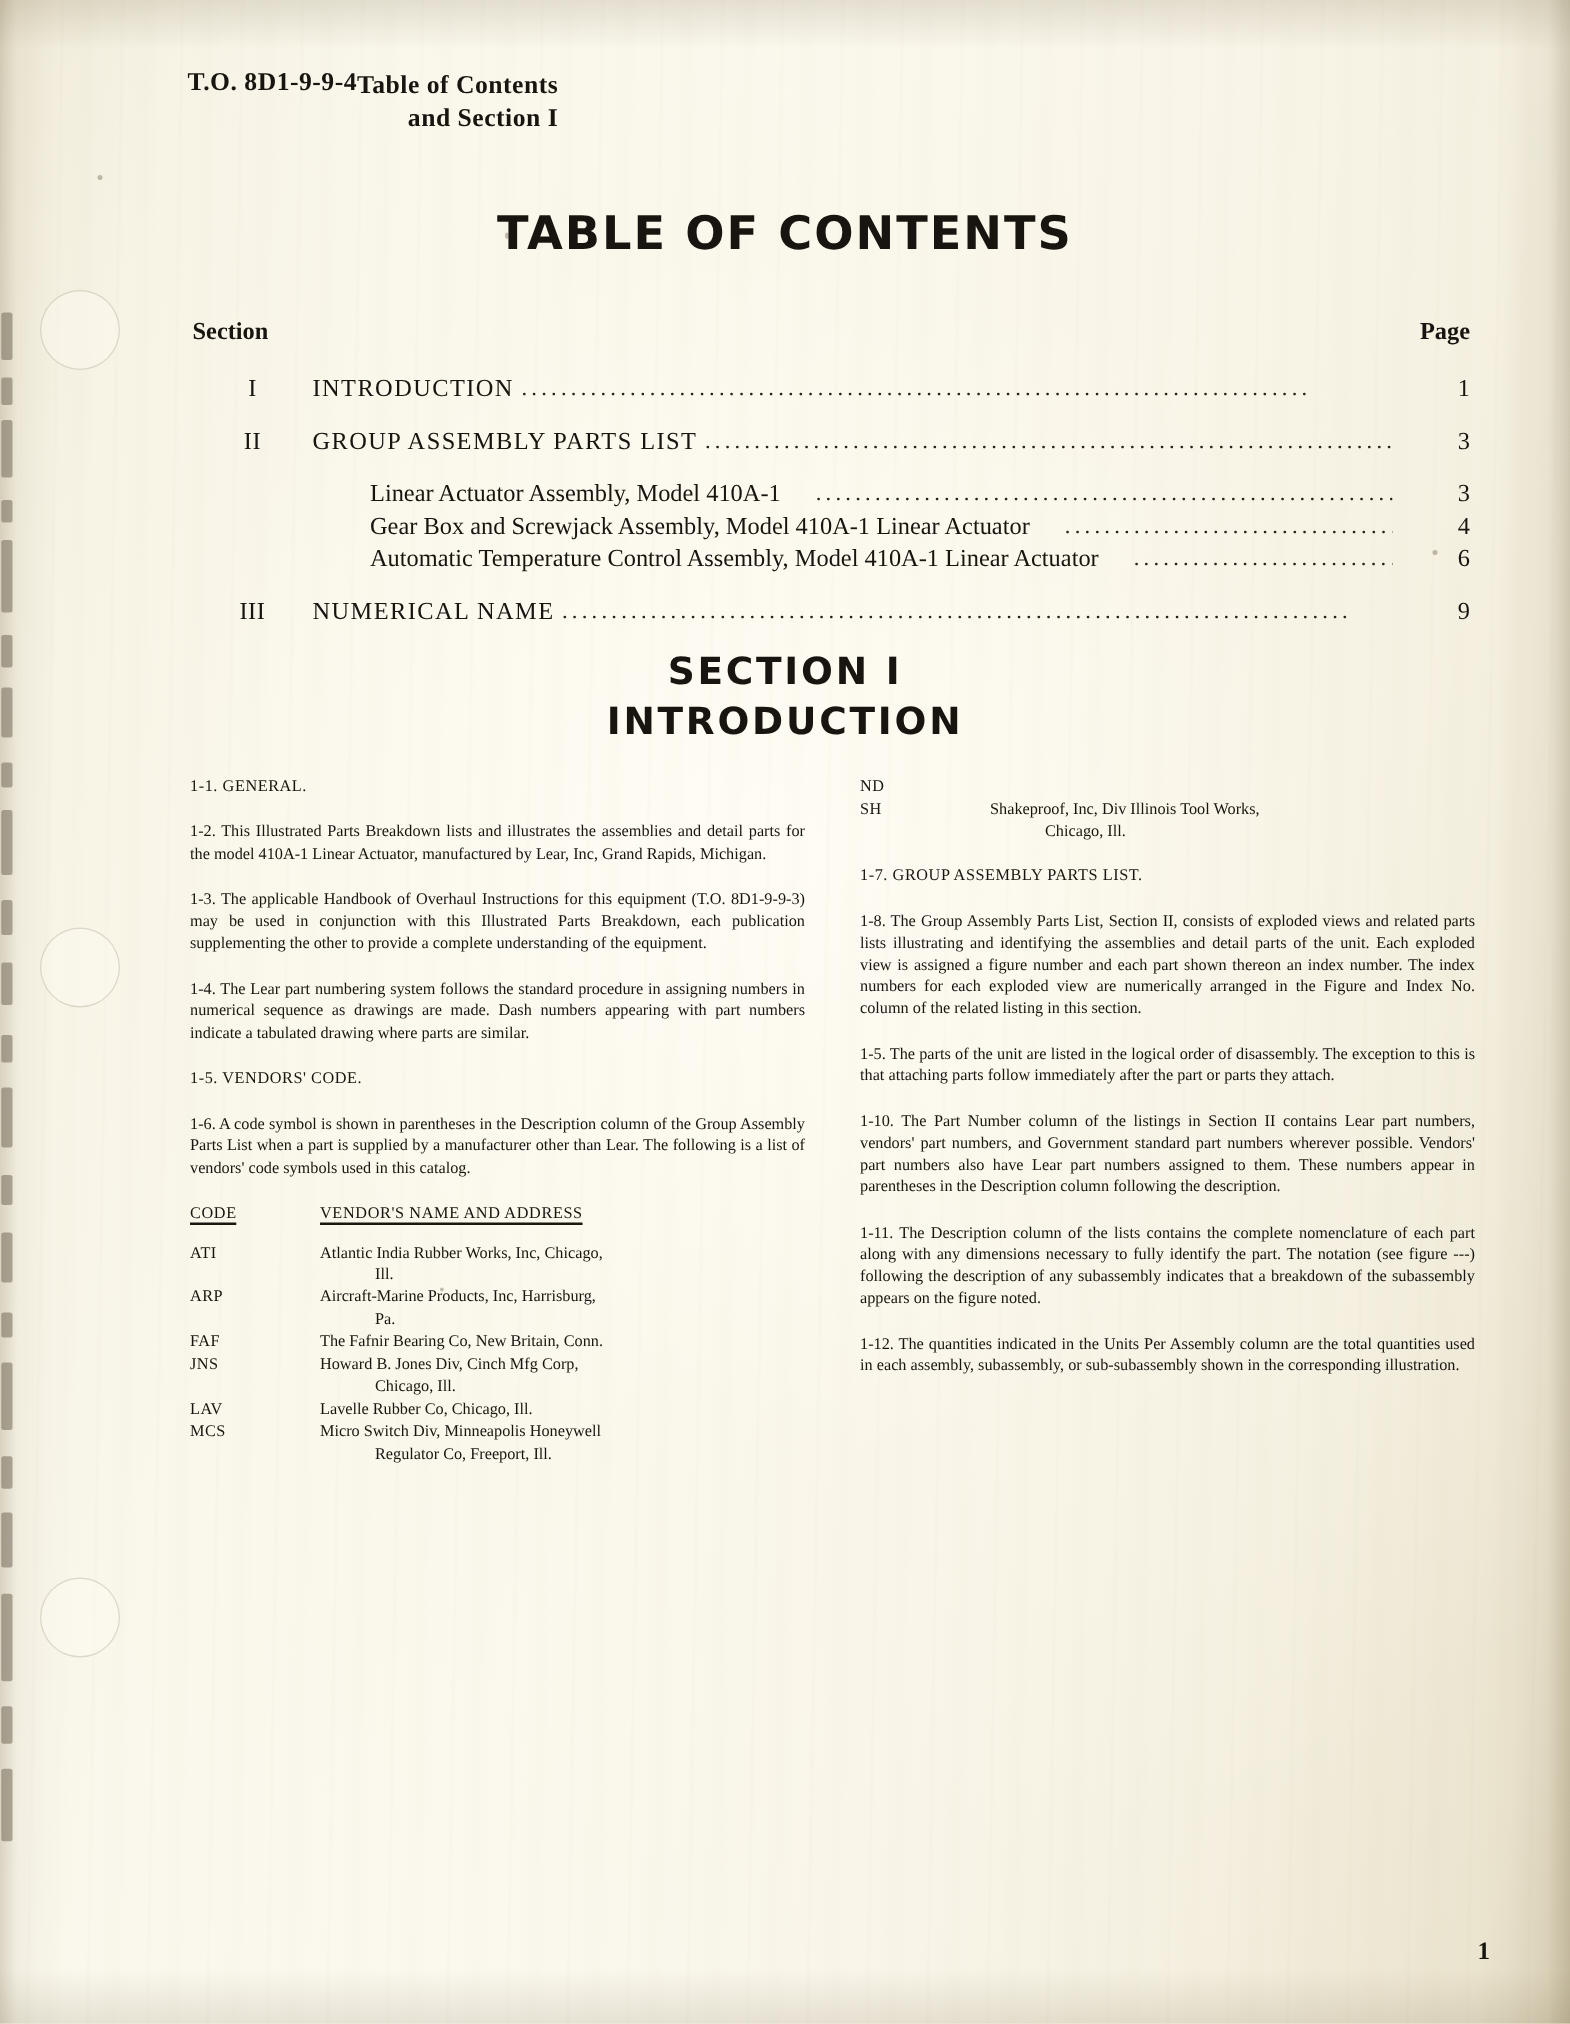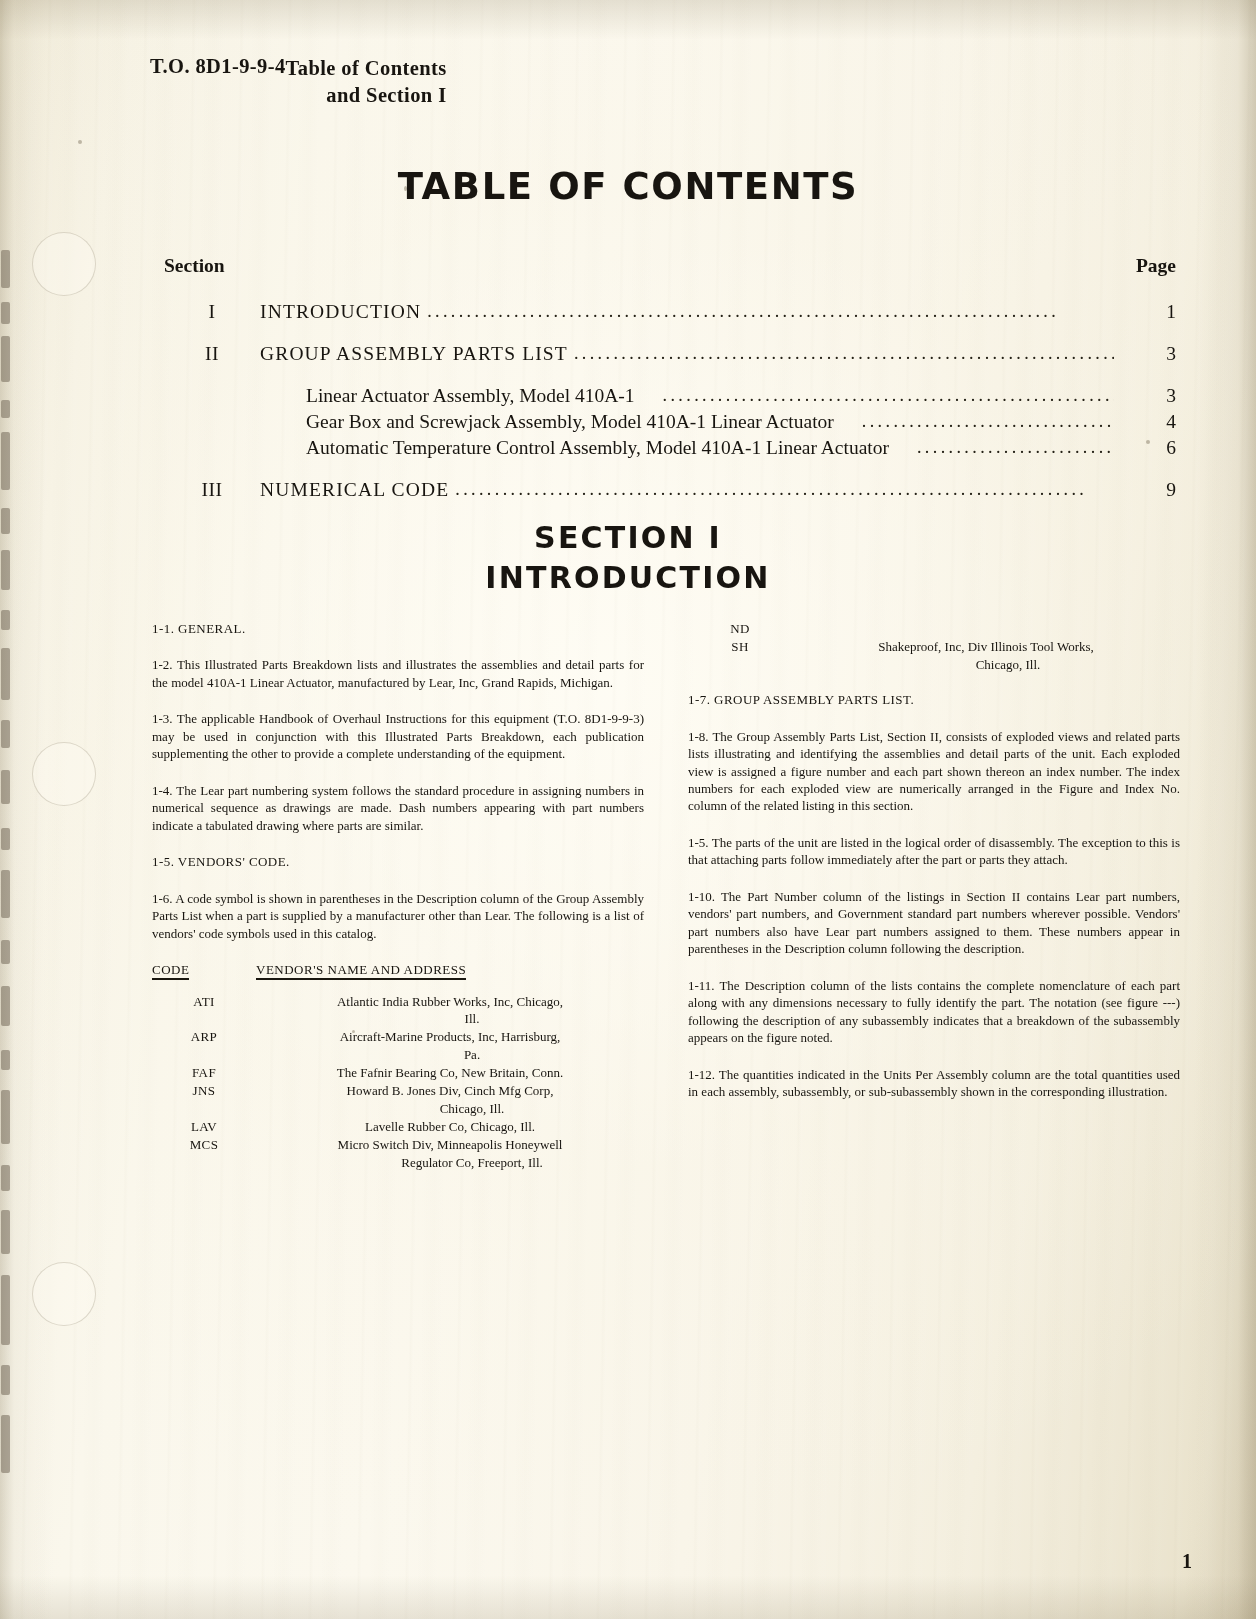--- a/index.html
+++ b/index.html
@@ -126,21 +126,21 @@
     top: 518px;
     font-size: 30px;
     line-height: 1.33;
     letter-spacing: 2.2px;
   }
 
   
   .toc {
     position: absolute;
     top: 255px;
-    left: 164px;
+    left: 154px;
     right: 64px;
     font-size: 19.5px;
   }
   .toc-head {
     display: flex;
     font-weight: bold;
     margin-bottom: 24px;
   }
   .toc-head .th-section { width: 108px; }
   .toc-head .th-page { flex: 1; text-align: right; padding-right: 16px; }
@@ -215,21 +215,21 @@
   .vendor-head {
     display: flex;
     margin: 0 0 14px 0;
   }
   .vendor-head span {
     border-bottom: 2px solid #1a1710;
     padding-bottom: 1px;
     letter-spacing: 0.5px;
   }
   .vh-code { width: 104px; }
-  .vendor-table { margin-bottom: 18px; text-align: center; }
+  .vendor-table { margin-bottom: 18px; }
   .vendor-row {
     display: flex;
     align-items: flex-start;
     margin-bottom: 1px;
   }
   .vendor-row .vcode {
     flex: 0 0 104px;
     letter-spacing: 0.4px;
   }
   .vendor-row .vname {
@@ -356,21 +356,21 @@
       <div class="entry">
         <span class="entry-label">Automatic Temperature Control Assembly, Model 410A-1 Linear Actuator</span>
         <span class="leader">................................................................................</span>
       </div>
       <div class="pageno">6</div>
     </div>
 
     <div class="toc-row toc-major gap-top">
       <div class="numeral">III</div>
       <div class="entry">
-        <span class="entry-label">NUMERICAL CODE</span>
+        <span class="entry-label">NUMERICAL NAME</span>
         <span class="leader">................................................................................</span>
       </div>
       <div class="pageno">9</div>
     </div>
   </div>
 
   <div class="display-title" id="section-heading">
     <div>SECTION I</div>
     <div>INTRODUCTION</div>
   </div>

